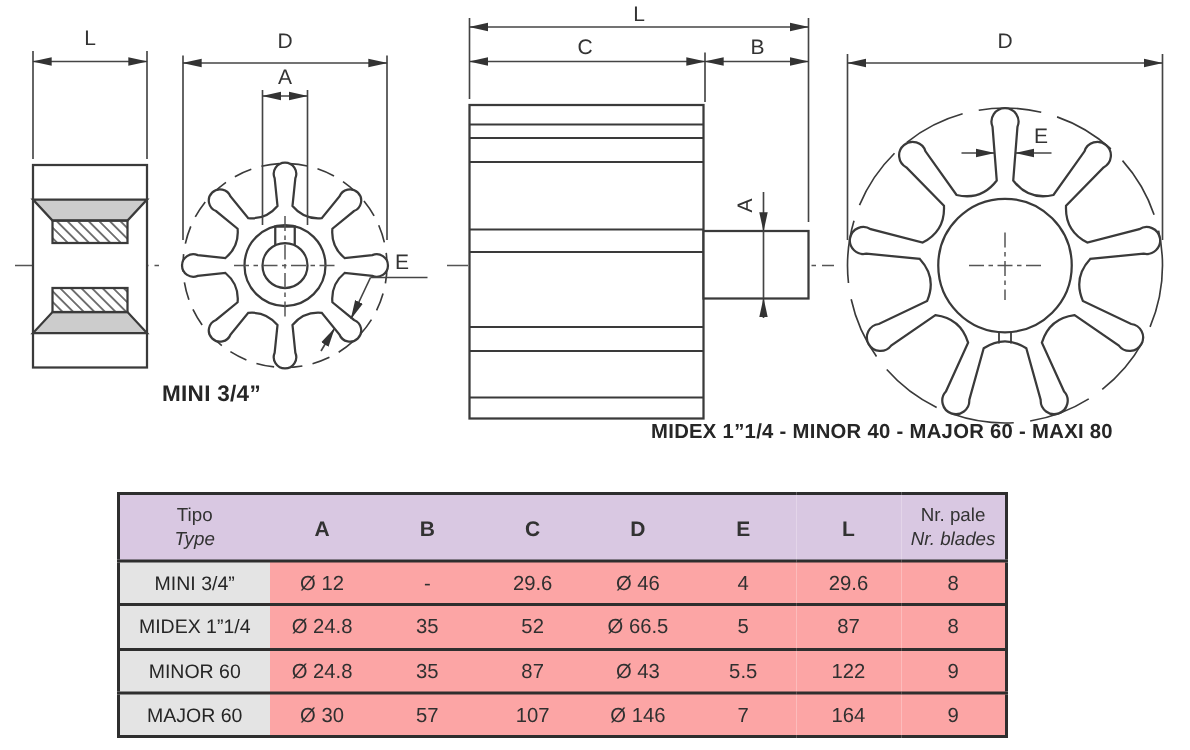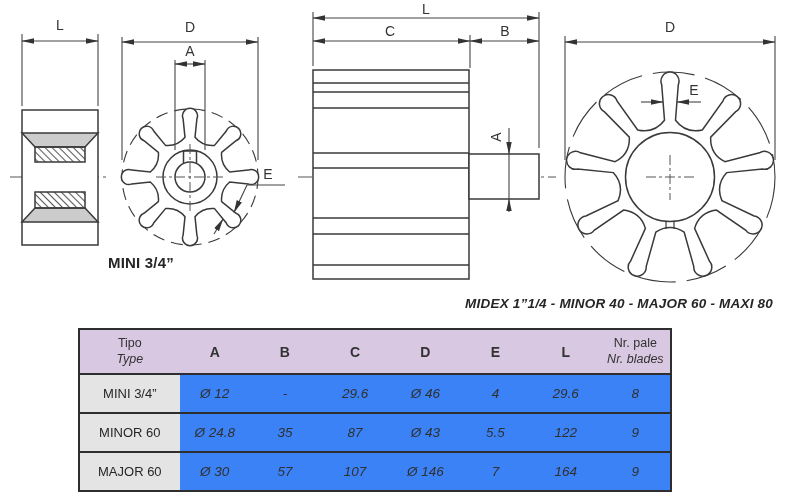--- a/index.html
+++ b/index.html
@@ -3,34 +3,34 @@
 <meta charset="utf-8">
 <style>
   html,body{margin:0;padding:0;background:#ffffff;}
   body{
     width:793px;height:500px;position:relative;overflow:hidden;
     font-family:"Liberation Sans","DejaVu Sans",sans-serif;color:#2b2b2b;
   }
   #drawing-area{position:absolute;left:0;top:0;}
   .caption{position:absolute;font-weight:bold;color:#262626;white-space:nowrap;}
   #caption-mini{left:108px;top:254px;font-size:15px;letter-spacing:.2px;}
-  #caption-large{left:403px;top:296px;width:370px;text-align:right;font-size:13.5px;letter-spacing:.2px;font-style:italic;}
+  #caption-large{left:403px;top:280px;width:370px;text-align:center;font-size:13.5px;letter-spacing:.2px;}
   #spec-table-wrap{position:absolute;left:78px;top:328px;width:594px;height:164px;}
   table.spec{
     border-collapse:collapse;width:100%;height:100%;table-layout:fixed;
     border:2px solid #2e2e2e;font-size:13.5px;
   }
   table.spec tr{border-bottom:2px solid #2e2e2e;margin-top:16px;}
   table.spec th,table.spec td{padding:0;text-align:center;vertical-align:middle;font-weight:normal;}
   tr.head{background:#d9c8e2;height:45px;}
   tr.head .two-line{font-size:12.5px;line-height:1.25;color:#323232;}
   tr.head .two-line .alt{font-style:italic;}
   tr.head .letter{font-size:14px;font-weight:bold;color:#323232;}
   td.rowlabel{background:#e4e4e4;font-weight:bold;font-size:13px;color:#262626;}
-  td.val{background:#3b82f6;color:#303030;font-style:italic;}
+  td.val{background:#fca5a5;color:#303030;}
   col.c-label{width:17%;}
   col.c-data{width:11.857%;}
   text.dim{font-size:14px;fill:#333;}
 </style>
 </head>
 <body>
 
 <svg id="drawing-area" width="793" height="325" viewBox="0 0 793 325">
   <defs>
     <pattern id="hatch" width="5" height="5" patternUnits="userSpaceOnUse" patternTransform="rotate(-45)">
@@ -193,20 +193,30 @@
       <td class="rowlabel">MINI 3/4”</td>
       <td class="val">Ø 12</td>
       <td class="val">-</td>
       <td class="val">29.6</td>
       <td class="val">Ø 46</td>
       <td class="val">4</td>
       <td class="val">29.6</td>
       <td class="val">8</td>
     </tr>
     <tr>
+      <td class="rowlabel">MIDEX 1”1/4</td>
+      <td class="val">Ø 24.8</td>
+      <td class="val">35</td>
+      <td class="val">52</td>
+      <td class="val">Ø 66.5</td>
+      <td class="val">5</td>
+      <td class="val">87</td>
+      <td class="val">8</td>
+    </tr>
+    <tr>
       <td class="rowlabel">MINOR 60</td>
       <td class="val">Ø 24.8</td>
       <td class="val">35</td>
       <td class="val">87</td>
       <td class="val">Ø 43</td>
       <td class="val">5.5</td>
       <td class="val">122</td>
       <td class="val">9</td>
     </tr>
     <tr>

